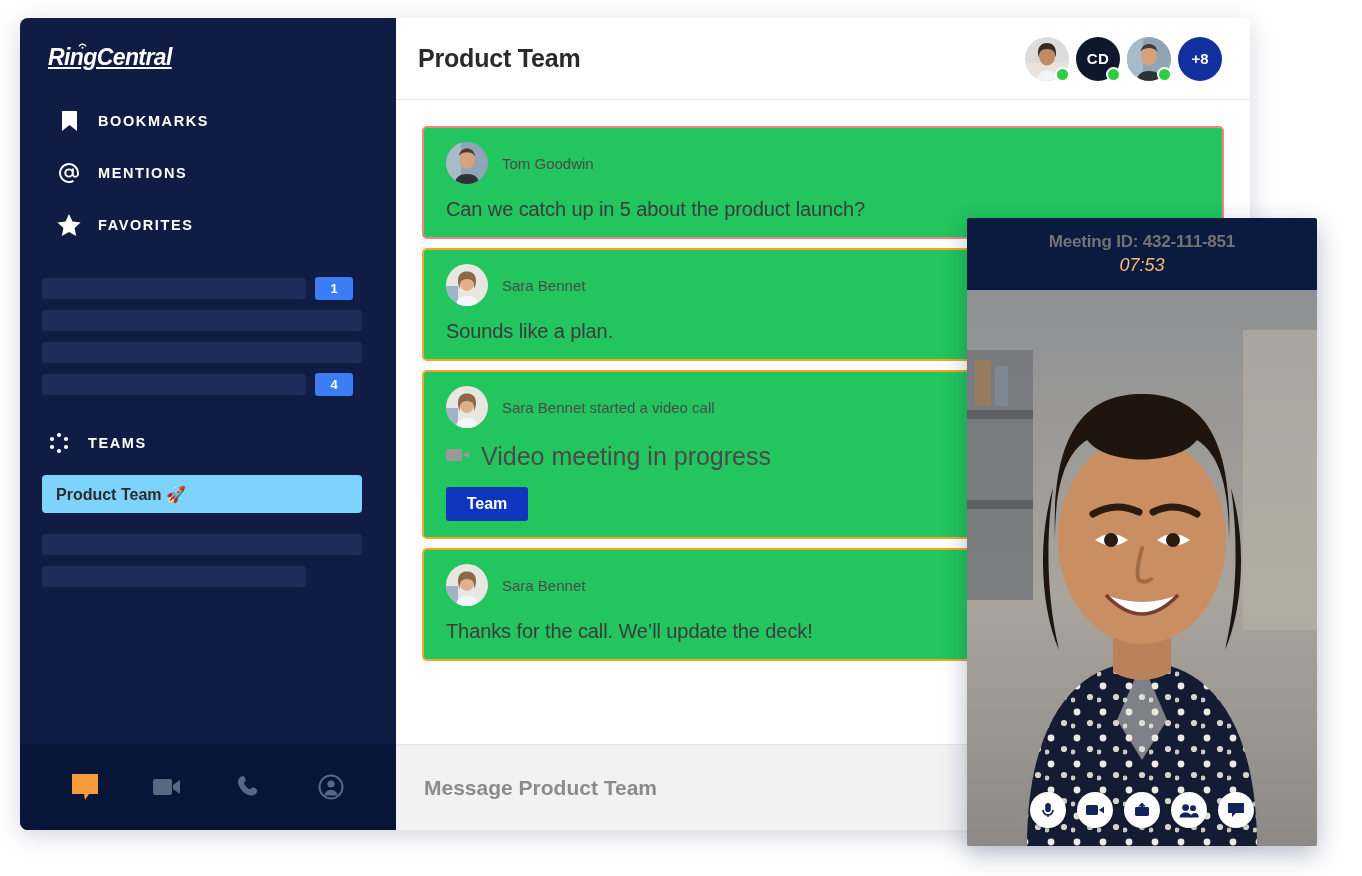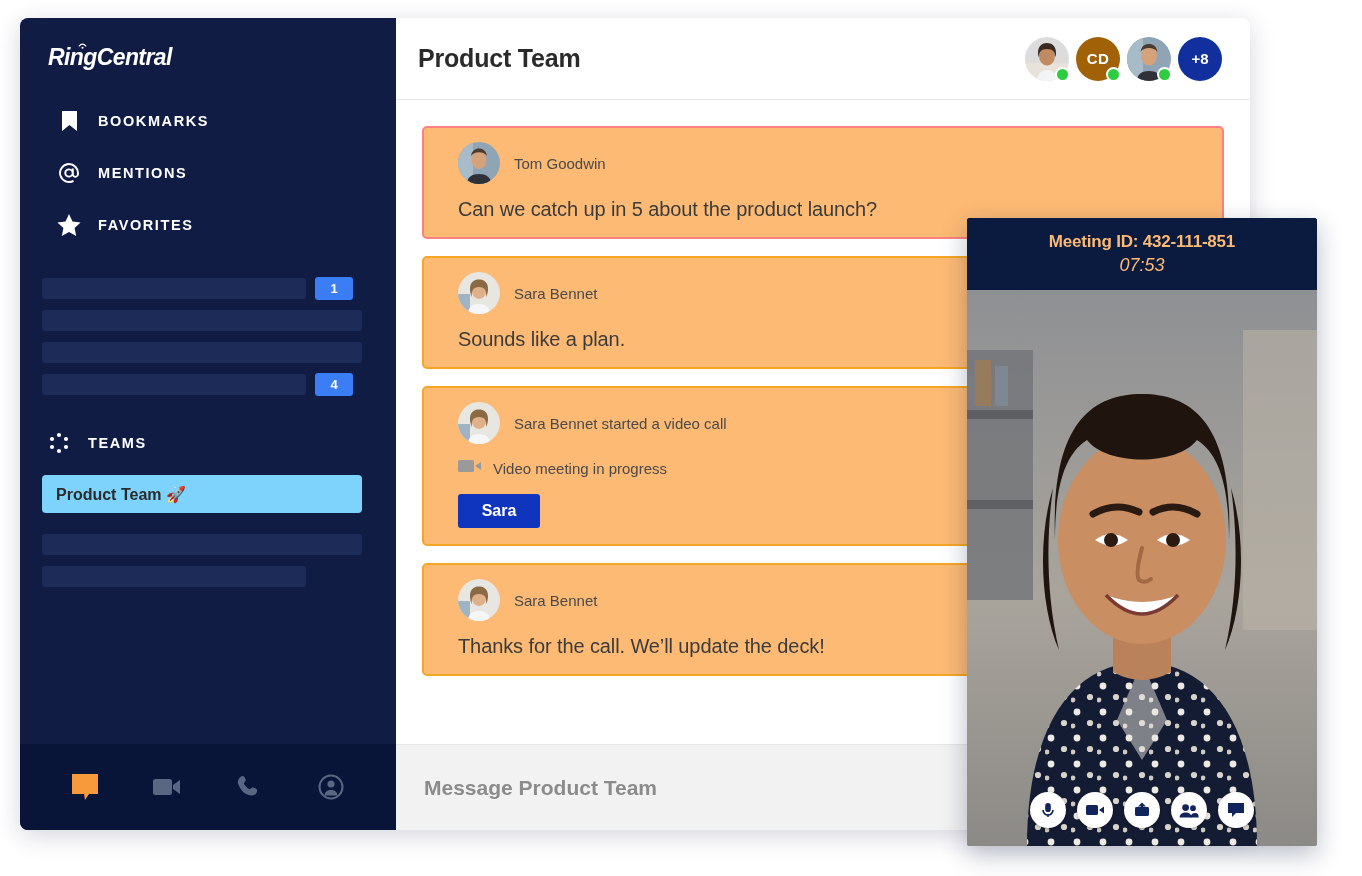--- a/index.html
+++ b/index.html
@@ -32,20 +32,21 @@
   }
   .logo {
     margin: 26px 0 0 28px;
     color: #fff;
     font-size: 23px;
     font-weight: bold;
     font-style: italic;
     letter-spacing: -.6px;
     position: relative;
     display: inline-block;
+    text-decoration: underline;
   }
   .logo .dot-wave {
     position: absolute; left: 30px; top: -3px;
     width: 9px; height: 9px;
   }
   .nav-list { margin-top: 24px; }
   .nav-item {
     display: flex; align-items: center;
     height: 52px; padding-left: 36px;
     cursor: pointer;
@@ -109,42 +110,42 @@
     position: relative; width: 44px; height: 44px; border-radius: 50%;
     overflow: visible; flex: 0 0 44px; cursor: pointer;
   }
   .av .face { width: 44px; height: 44px; border-radius: 50%; overflow: hidden; display:block;}
   .av .pdot {
     position: absolute; right: -1px; bottom: -1px;
     width: 15px; height: 15px; border-radius: 50%;
     background: #2ECC40; border: 2px solid #fff;
   }
   .av.initials .face {
-    background: #a16207; color: #fff; font-size: 15px; font-weight: bold;
+    background: #0f172a; color: #fff; font-size: 15px; font-weight: bold;
     display:flex; align-items:center; justify-content:center; letter-spacing:.5px;
   }
   .av.more .face {
     background: #11309E; color: #fff; font-size: 15px; font-weight: bold;
     display:flex; align-items:center; justify-content:center;
   }
 
   
   #msg-list { flex: 1 1 auto; padding: 26px 26px 0 26px; overflow: hidden;}
   .msg-card {
     border: 2px solid #F5A623; border-radius: 5px;
-    background: #fdba74; margin-bottom: 17px;
-    padding: 14px 18px 16px 34px;
+    background: #22c55e; margin-bottom: 9px;
+    padding: 14px 18px 16px 22px;
   }
   .msg-card.alert { border-color: #F98181; }
   .msg-top { display: flex; align-items: center; gap: 14px; }
   .msg-avatar { width: 42px; height: 42px; border-radius: 50%; overflow: hidden; flex:0 0 42px;}
   .msg-name { font-size: 15px; color: #4a4a4a; }
   .msg-body { font-size: 20px; color: #3b3b3b; margin-top: 14px; letter-spacing: -.1px;}
   .meeting-line { display: flex; align-items: center; gap: 10px; margin-top: 14px; }
-  .meeting-line .txt { font-size: 15px; color: #4a4a4a; }
+  .meeting-line .txt { font-size: 25px; color: #4a4a4a; }
   .join-btn {
     margin-top: 16px; width: 82px; height: 34px;
     background: #0F35BE; color: #fff; font-size: 16px; font-weight: bold;
     border: none; border-radius: 3px; cursor: pointer;
     display:flex; align-items:center; justify-content:center;
   }
 
   
   #composer {
     height: 86px; flex: 0 0 86px;
@@ -158,21 +159,21 @@
     position: absolute; left: 967px; top: 218px;
     width: 350px; height: 628px;
     border-radius: 3px; overflow: hidden;
     box-shadow: 0 8px 26px rgba(20,30,70,.30);
     background: #0B1A3F;
   }
   #video-head {
     height: 72px; background: #0B1A3F;
     display: flex; flex-direction: column; align-items: center; justify-content: center;
   }
-  #meeting-id { color: #fdba74; font-size: 17px; font-weight: bold; letter-spacing: -.2px;}
+  #meeting-id { color: #737373; font-size: 17px; font-weight: bold; letter-spacing: -.2px;}
   #meeting-timer { color: #fdba74; font-size: 18px; font-style: italic; margin-top: 3px;}
   #video-stage { position: relative; width: 100%; height: 556px; overflow: hidden; background:#9aa0a6;}
   #video-controls {
     position: absolute; left: 0; bottom: 18px; width: 100%;
     display: flex; align-items: center; justify-content: center; gap: 11px;
   }
   .ctl {
     width: 36px; height: 36px; border-radius: 50%;
     background: #fff; display:flex; align-items:center; justify-content:center;
     cursor: pointer; box-shadow: 0 1px 3px rgba(0,0,0,.25);
@@ -391,21 +392,21 @@
           </div>
           <div class="meeting-line">
             <span>
               <svg width="25" height="16" viewBox="0 0 25 16">
                   <rect x="0" y="2" width="16" height="12" rx="1.6" fill="#9A9A9A"></rect>
                   <path d="M17 8l6-4v8z" fill="#9A9A9A"></path>
                 </svg>
             </span>
             <span class="txt">Video meeting in progress</span>
           </div>
-          <button class="join-btn">Sara</button>
+          <button class="join-btn">Team</button>
         </div>
 
         <div class="msg-card" style="border-color: rgb(245, 166, 35);">
           <div class="msg-top">
             <span class="msg-avatar">
               <svg width="42" height="42" viewBox="0 0 42 42">
                 <rect width="42" height="42" fill="#E8E6E1"></rect>
                 <rect x="0" y="22" width="12" height="20" fill="#9FB3C4"></rect>
                 <path d="M10 42c0-7 4.5-10 11-10s11 3 11 10z" fill="#F4F6F8"></path>
                 <ellipse cx="21" cy="18" rx="7.6" ry="9" fill="#E0B08A"></ellipse>

